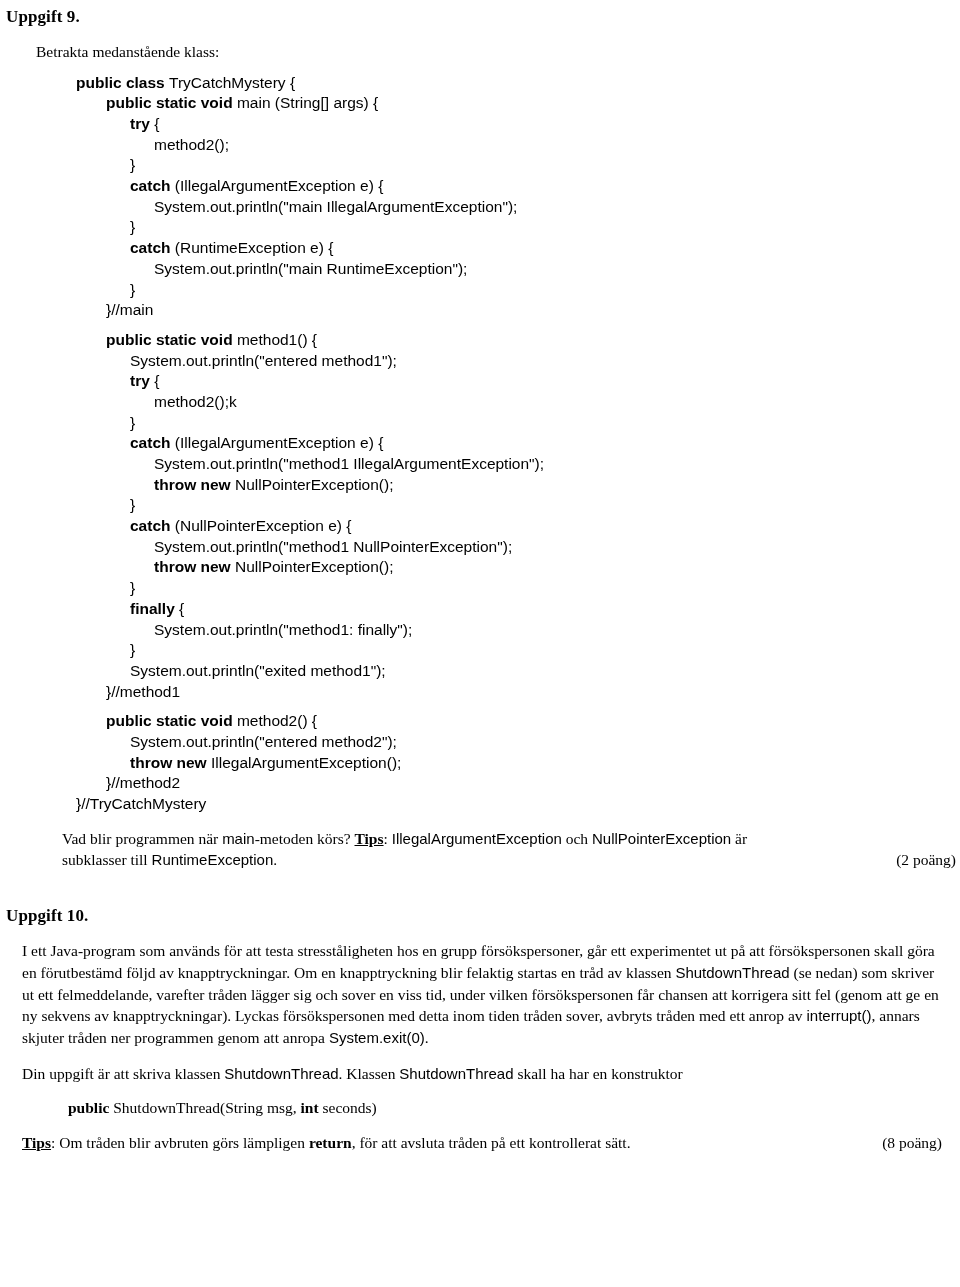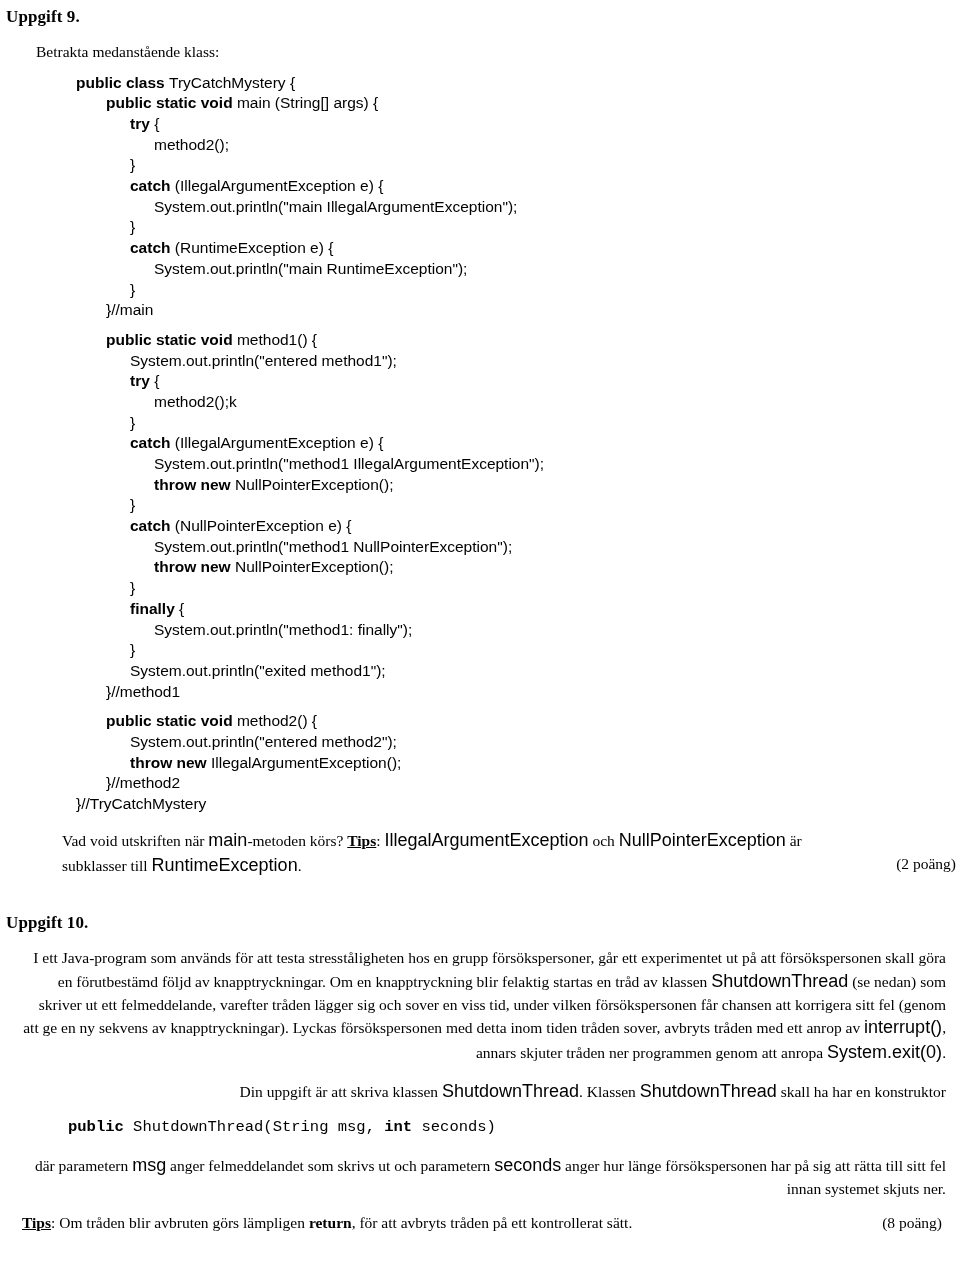--- a/index.html
+++ b/index.html
@@ -69,21 +69,21 @@
 
   
   .i0 { padding-left: 70px; }
   .i1 { padding-left: 100px; }
   .i2 { padding-left: 124px; }
   .i3 { padding-left: 148px; }
 
   
   .mono {
     font-family: "Liberation Sans", "DejaVu Sans", sans-serif;
-    font-size: 18px;
+    font-size: 15px;
   }
   u.tips { text-decoration: underline; font-weight: bold; }
   b.kwb { font-weight: bold; }
 
   
   .question-block {
     margin-top: 13px;
     margin-left: 56px;
     width: 898px;
     position: relative;
@@ -94,27 +94,26 @@
     right: 4px;
   }
 
   
   #section-uppgift-10 { margin-top: 34px; }
   .para {
     margin-left: 16px;
     margin-right: 8px;
     margin-top: 14px;
     line-height: 1.385;
-    text-align: right;
+    text-align: left;
   }
   .signature-line {
     margin-left: 62px;
     margin-top: 13px;
     line-height: 1.4;
-    font-family: Liberation Mono, monospace;
   }
   .final-row {
     margin-left: 16px;
     margin-right: 8px;
     margin-top: 13px;
     position: relative;
     line-height: 1.4;
   }
 </style>
 </head>
@@ -163,21 +162,21 @@
         <div class="code-line i0 gap"></div>
         <div class="code-line i1"><span class="kw">public static void </span><span>method2() {</span></div>
         <div class="code-line i2"><span>System.out.println("entered method2");</span></div>
         <div class="code-line i2"><span class="kw">throw new </span><span>IllegalArgumentException();</span></div>
         <div class="code-line i1"><span>}//method2</span></div>
         <div class="code-line i0"><span>}//TryCatchMystery</span></div>
       </div>
 
     <div class="question-block">
       <div class="body-text q-line">
-        <span>Vad void utskriften när </span><span class="mono">main</span><span>-metoden körs? </span><u class="tips">Tips</u><span>: </span><span class="mono">IllegalArgumentException</span><span> och </span><span class="mono">NullPointerException</span><span> är</span>
+        <span>Vad blir programmen när </span><span class="mono">main</span><span>-metoden körs? </span><u class="tips">Tips</u><span>: </span><span class="mono">IllegalArgumentException</span><span> och </span><span class="mono">NullPointerException</span><span> är</span>
       </div>
       <div class="body-text q-line">
         <span class="points-inline">(2 poäng)</span><span>subklasser till </span><span class="mono">RuntimeException</span><span>.</span>
       </div>
     </div>
   </section>
 
   <section id="section-uppgift-10">
 
     <h1 class="task-heading" id="heading-uppgift-10">Uppgift 10.</h1>
@@ -187,23 +186,20 @@
     </p>
 
     <p class="body-text para">
       <span>Din uppgift är att skriva klassen </span><span class="mono">ShutdownThread</span><span>. Klassen </span><span class="mono">ShutdownThread</span><span> skall ha har en konstruktor</span>
     </p>
 
     <p class="body-text signature-line">
       <b class="kwb">public</b><span> ShutdownThread(String msg, </span><b class="kwb">int</b><span> seconds)</span>
     </p>
 
-    <p class="body-text para">
-      <span>där parametern </span><span class="mono">msg</span><span> anger felmeddelandet som skrivs ut och  parametern </span><span class="mono">seconds</span><span> anger hur länge försökspersonen har på sig att rätta till sitt fel innan systemet skjuts ner.</span>
-    </p>
 
     <p class="body-text final-row">
-      <span class="points-inline">(8 poäng)</span><u class="tips">Tips</u><span>: Om tråden blir avbruten görs lämpligen </span><b class="kwb">return</b><span>, för att avbryts tråden på ett kontrollerat sätt.</span>
+      <span class="points-inline">(8 poäng)</span><u class="tips">Tips</u><span>: Om tråden blir avbruten görs lämpligen </span><b class="kwb">return</b><span>, för att avsluta tråden på ett kontrollerat sätt.</span>
     </p>
 
   </section>
 
 </div>
 
 </body></html>

